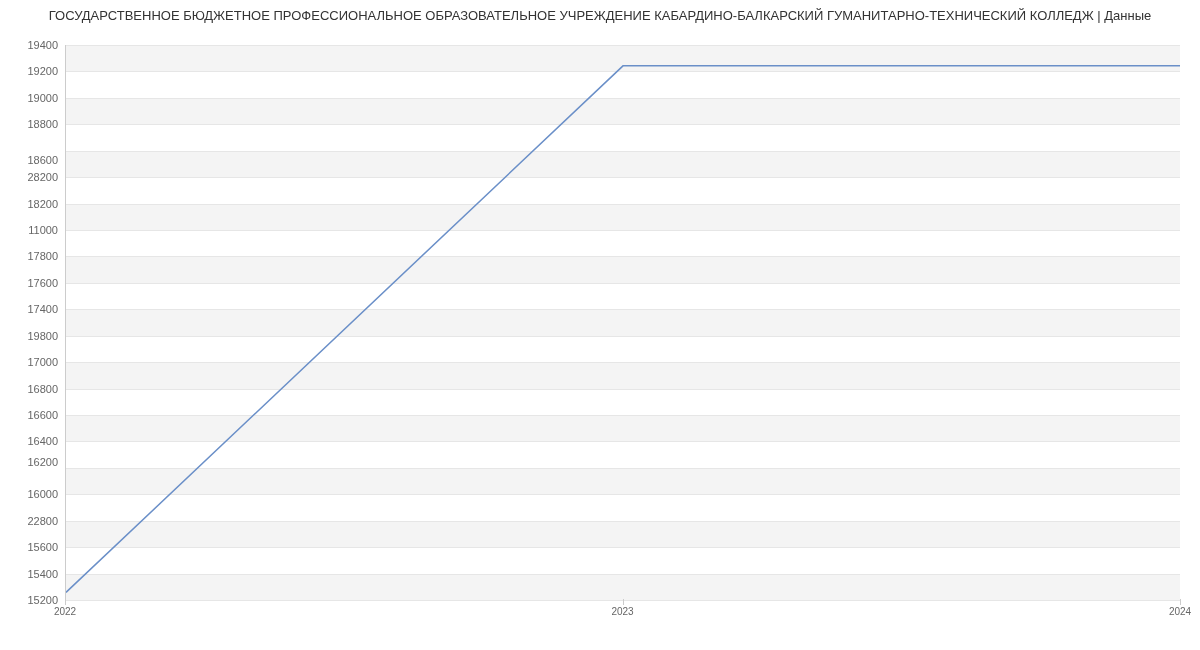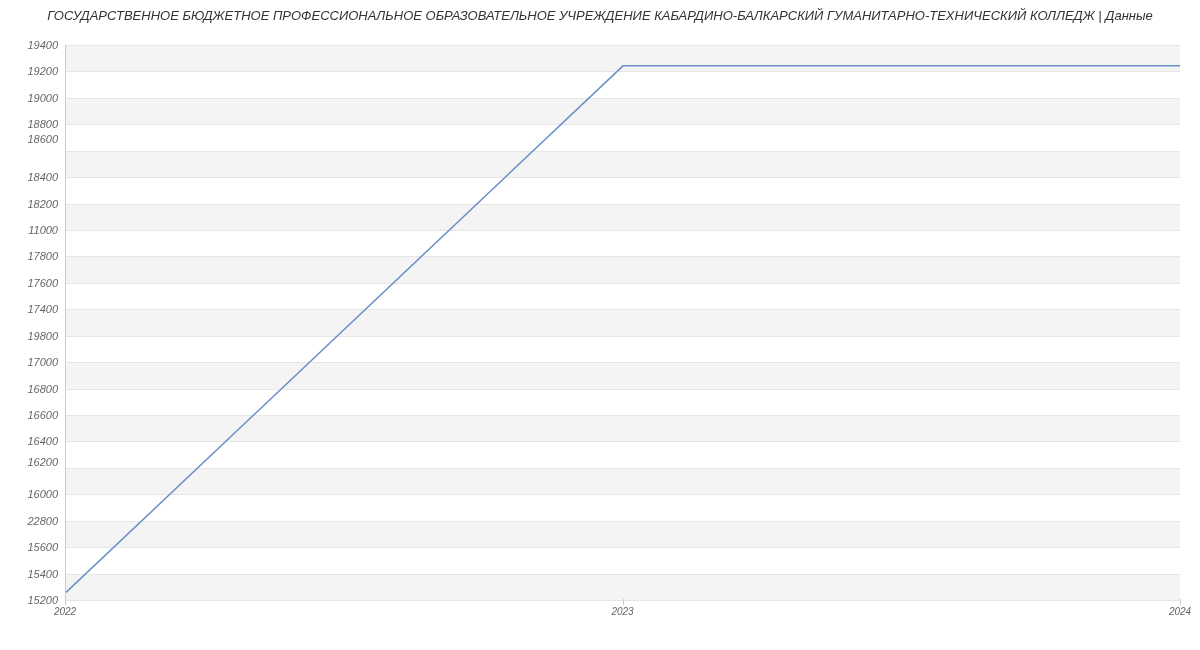--- a/index.html
+++ b/index.html
@@ -7,21 +7,20 @@
       font-family: Verdana, Geneva, sans-serif;
       background: #ffffff;
       width: 1200px;
       height: 650px;
       overflow: hidden;
     }
     .chart-container {
       position: relative;
       width: 1200px;
       height: 650px;
-      font-style: italic;
     }
     .chart-title {
       position: absolute;
       top: 8px;
       left: 0;
       right: 0;
       text-align: center;
       font-size: 13px;
       color: #333333;
       white-space: nowrap;
@@ -140,22 +139,22 @@
     <div class="y-tick-label" style="top: 441.429px;">16400</div>
     <div class="y-tick-label" style="top: 415px;">16600</div>
     <div class="y-tick-label" style="top: 388.571px;">16800</div>
     <div class="y-tick-label" style="top: 362.143px;">17000</div>
     <div class="y-tick-label" style="top: 335.714px;">19800</div>
     <div class="y-tick-label" style="top: 309.286px;">17400</div>
     <div class="y-tick-label" style="top: 282.857px;">17600</div>
     <div class="y-tick-label" style="top: 256.429px;">17800</div>
     <div class="y-tick-label" style="top: 230px;">11000</div>
     <div class="y-tick-label" style="top: 203.571px;">18200</div>
-    <div class="y-tick-label" style="top: 177.143px;">18400</div>
-    <div class="y-tick-label" style="top: 139px;">18600</div>
+    <div class="y-tick-label" style="top: 177.143px;">28200</div>
+    <div class="y-tick-label" style="top: 160px;">18600</div>
     <div class="y-tick-label" style="top: 124.286px;">18800</div>
     <div class="y-tick-label" style="top: 97.8571px;">19000</div>
     <div class="y-tick-label" style="top: 71.4286px;">19200</div>
     <div class="y-tick-label" style="top: 45px;">19400</div>
     <div class="x-tick-mark" style="left: 65px;"></div>
     <div class="x-tick-label" style="left: 65px;">2022</div>
     <div class="x-tick-mark" style="left: 622.5px;"></div>
     <div class="x-tick-label" style="left: 622.5px;">2023</div>
     <div class="x-tick-mark" style="left: 1180px;"></div>
     <div class="x-tick-label" style="left: 1180px;">2024</div>

